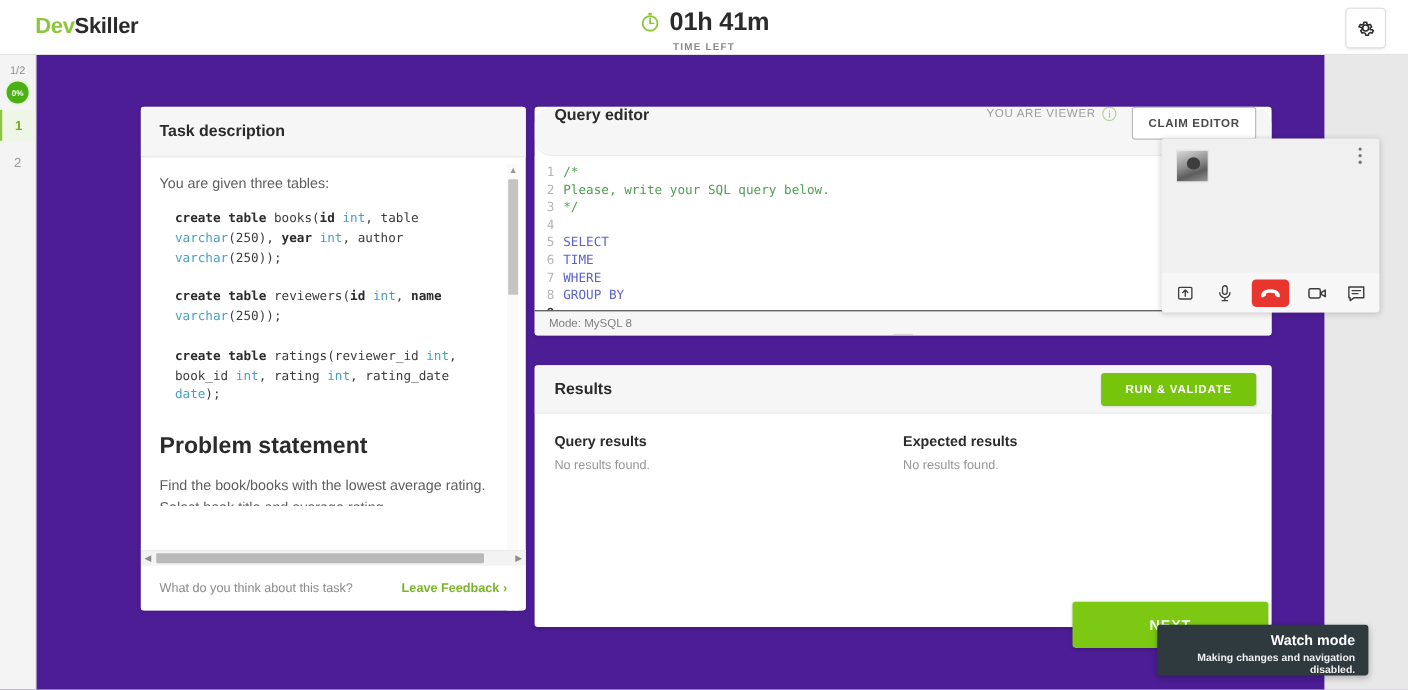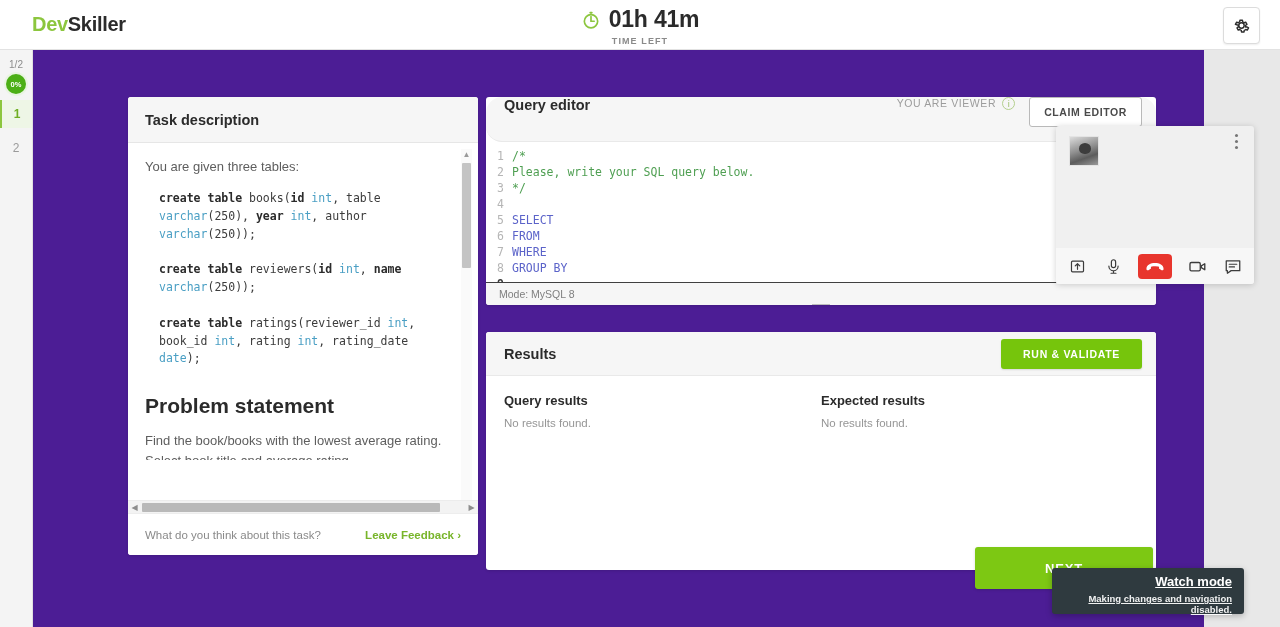--- a/index.html
+++ b/index.html
@@ -174,21 +174,20 @@
   }
   .vbtn { width: 22px; height: 22px; display: flex; align-items: center; justify-content: center; }
   .vbtn.hang { width: 34px; height: 25px; background: #e8352d; border-radius: 4px; }
 
   
   .toast {
     position: absolute; left: 1052px; top: 568px; width: 192px; height: 46px;
     background: #2f3a3f; border-radius: 3px; color: #fff;
     padding: 6px 12px 0; text-align: right;
     box-shadow: 0 2px 6px rgba(0,0,0,.25);
-    text-decoration: underline;
   }
   .toast .t1 { font-size: 13px; font-weight: bold; }
   .toast .t2 { font-size: 9.5px; font-weight: bold; margin-top: 4px; opacity: .93; }
 </style>
 </head>
 <body>
 
 <div id="root">
 
   <div class="topbar">
@@ -293,21 +292,21 @@
         <div class="cline">
           <span class="cnum">4</span>
           <span class="ctext"><span></span></span>
         </div>
         <div class="cline">
           <span class="cnum">5</span>
           <span class="ctext"><span class="ck">SELECT</span></span>
         </div>
         <div class="cline">
           <span class="cnum">6</span>
-          <span class="ctext"><span class="ck">FROM</span></span>
+          <span class="ctext"><span class="ck">TIME</span></span>
         </div>
         <div class="cline">
           <span class="cnum">7</span>
           <span class="ctext"><span class="ck">WHERE</span></span>
         </div>
         <div class="cline">
           <span class="cnum">8</span>
           <span class="ctext"><span class="ck">GROUP BY</span></span>
         </div>
         <div class="cline active">

